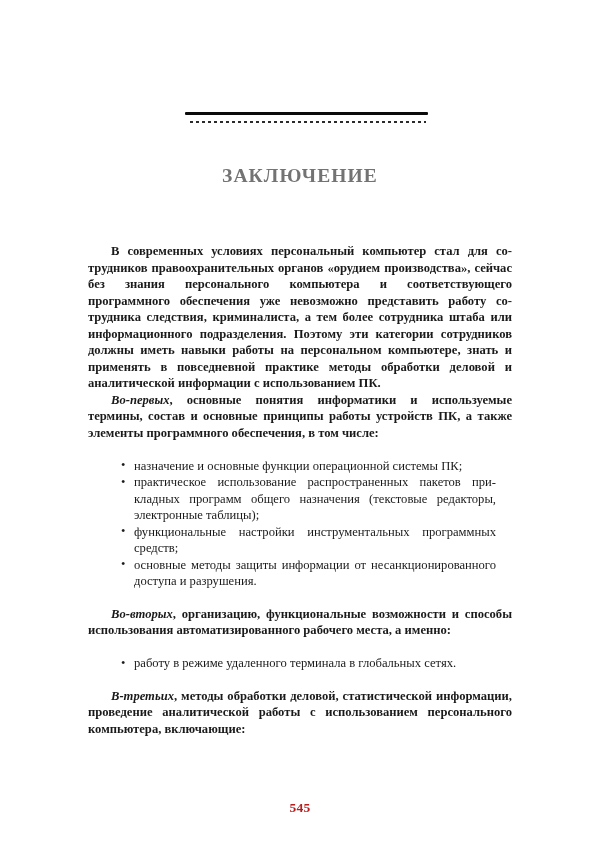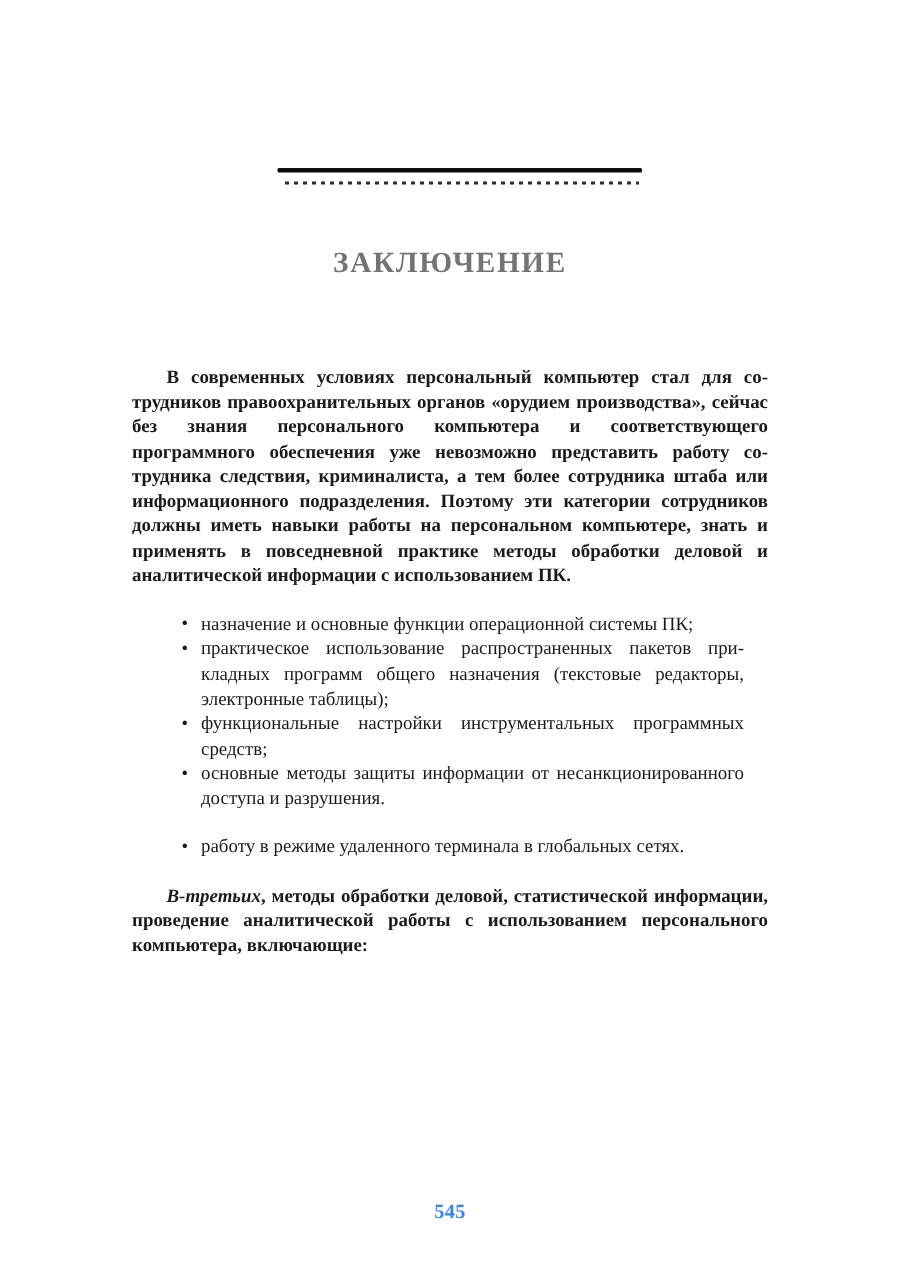--- a/index.html
+++ b/index.html
@@ -112,49 +112,51 @@
 
   
   .page-number {
     position: absolute;
     left: 0;
     top: 800px;
     width: 600px;
     text-align: center;
     font-size: 13.5px;
     font-weight: bold;
-    color: #3b82f6;
+    color: #b91c1c;
     letter-spacing: 0.3px;
   }
 </style>
 </head>
 <body>
 
 <div class="page">
 
   <div class="chapter-ornament">
     <div class="rule-solid"></div>
     <div class="rule-dashed"></div>
   </div>
 
   <h1 class="chapter-title">ЗАКЛЮЧЕНИЕ</h1>
 
   <div class="text-column">
 
     <p class="para">В современных условиях персональный компьютер стал для со­трудников правоохранительных органов «орудием производства», сейчас без знания персонального компьютера и соответствующего программного обеспечения уже невозможно представить работу со­трудника следствия, криминалиста, а тем более сотрудника штаба или информационного подразделения. Поэтому эти категории со­трудников должны иметь навыки работы на персональном компью­тере, знать и применять в повседневной практике методы обработки деловой и аналитической информации с использованием ПК.</p>
 
 
+    <p class="para"><span class="lead-italic">Во-первых</span><span>, основные понятия информатики и используемые термины, состав и основные принципы работы устройств ПК, а так­же элементы программного обеспечения, в том числе:</span></p>
 
     <ul class="bullet-list">
       <li class="bullet-item">назначение и основные функции операционной системы ПК;</li>
       <li class="bullet-item">практическое использование распространенных пакетов при­кладных программ общего назначения (текстовые редакторы, электронные таблицы);</li>
       <li class="bullet-item">функциональные настройки инструментальных программных средств;</li>
       <li class="bullet-item">основные методы защиты информации от несанкциониро­ванного доступа и разрушения.</li>
     </ul>
 
+    <p class="para"><span class="lead-italic">Во-вторых</span><span>, организацию, функциональные возможности и спо­собы использования автоматизированного рабочего места, а именно:</span></p>
 
     <ul class="bullet-list">
       <li class="bullet-item">работу в режиме удаленного терминала в глобальных сетях.</li>
     </ul>
 
     <p class="para"><span class="lead-italic">В-третьих</span><span>, методы обработки деловой, статистической инфор­мации, проведение аналитической работы с использованием персо­нального компьютера, включающие:</span></p>
 
   </div>
 
   <div class="page-number">545</div>

